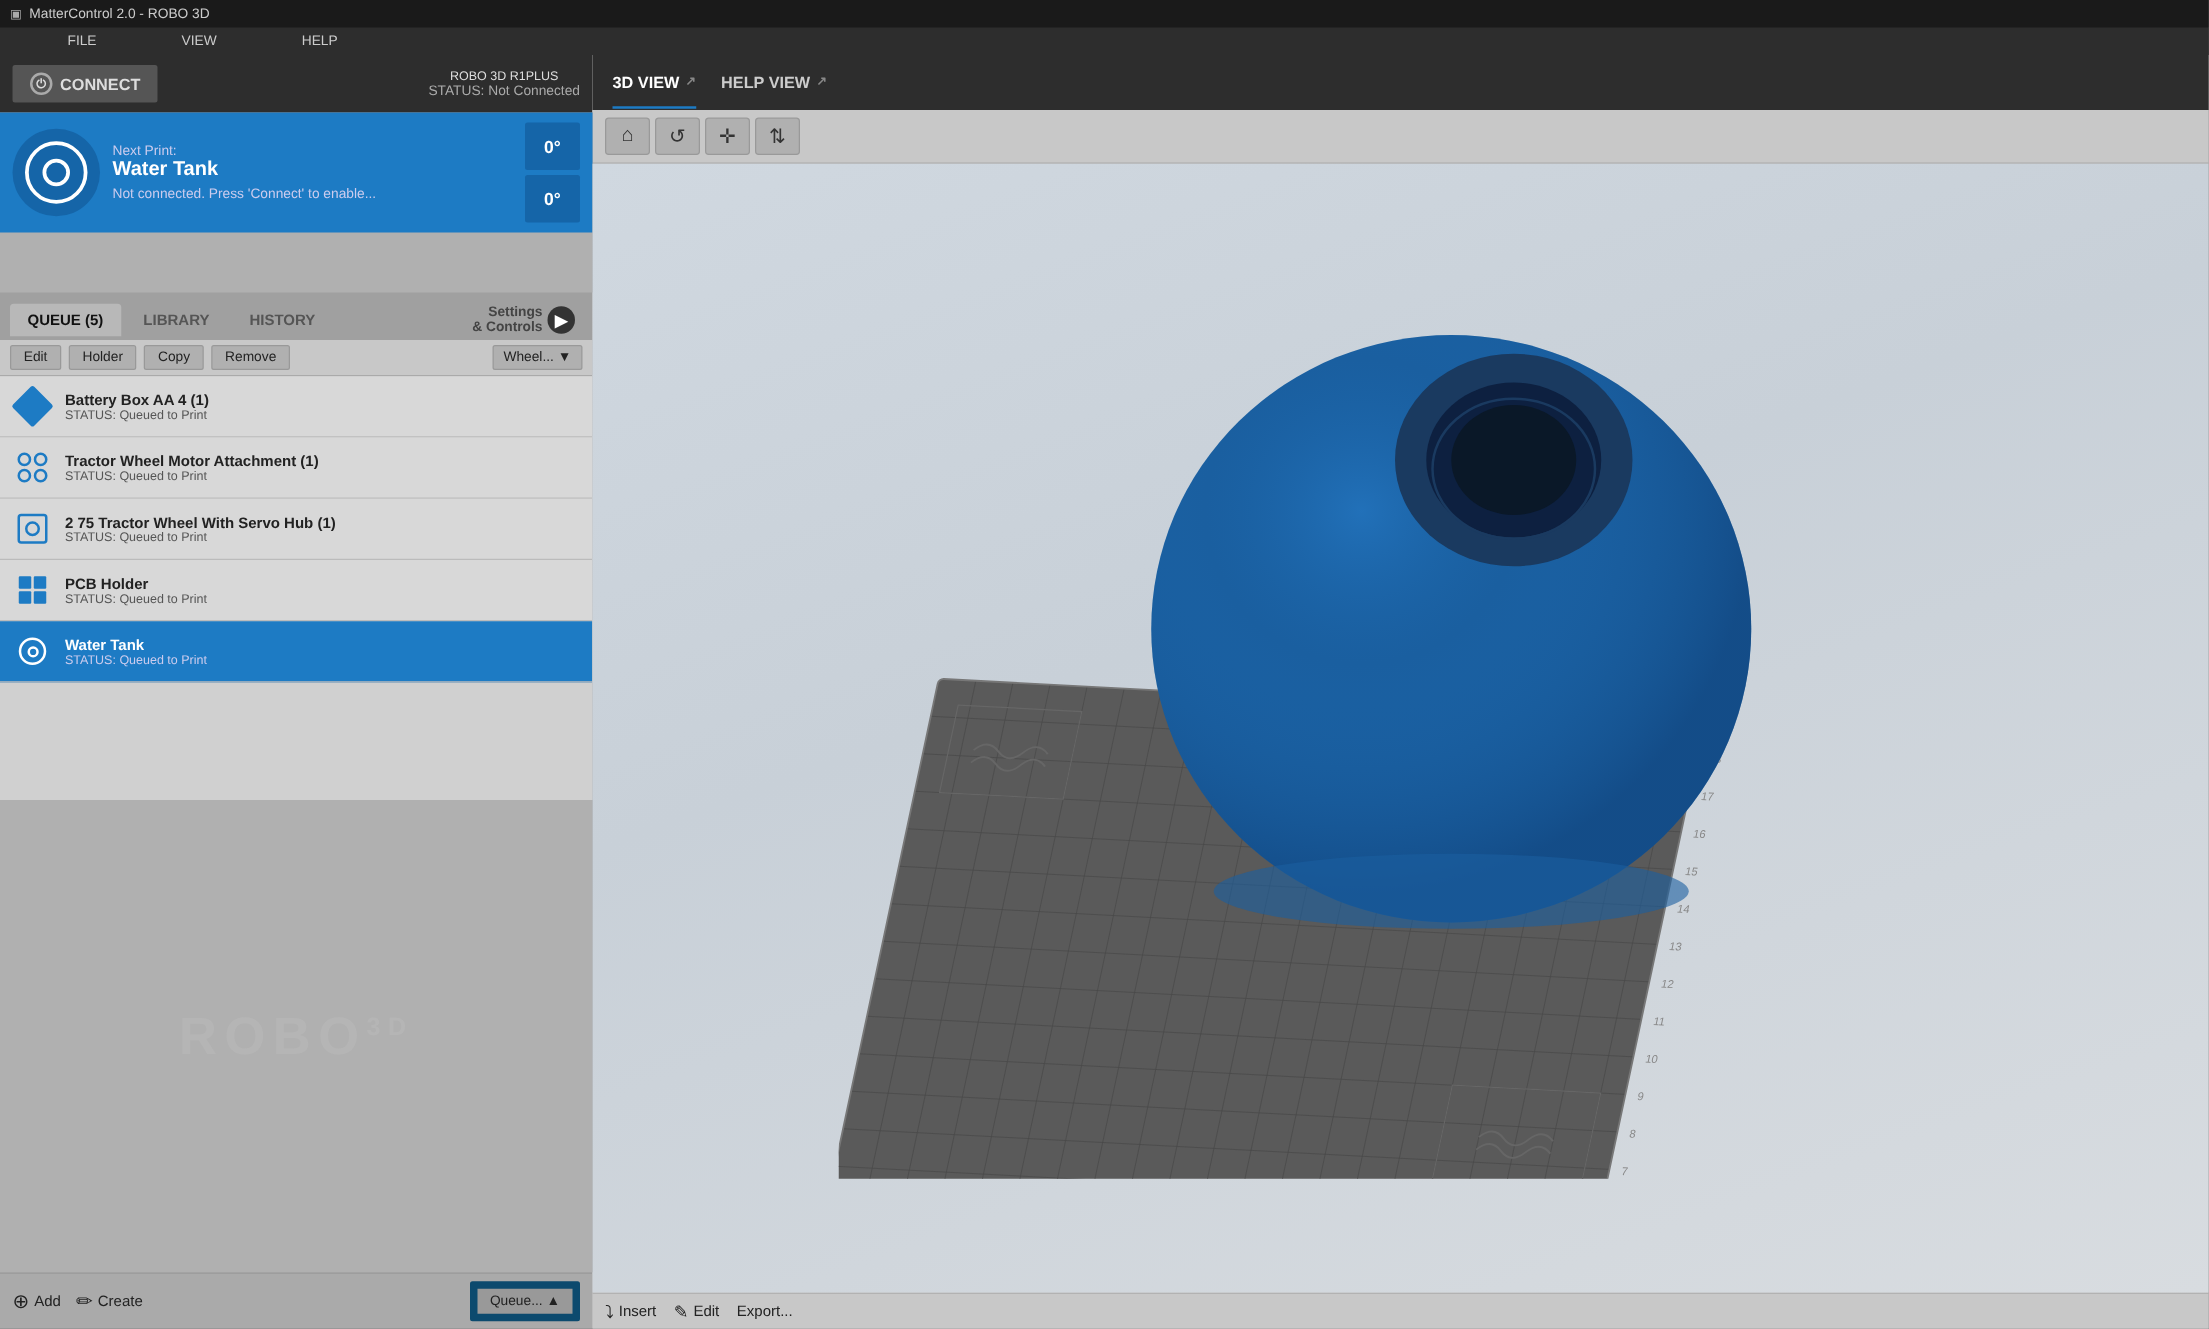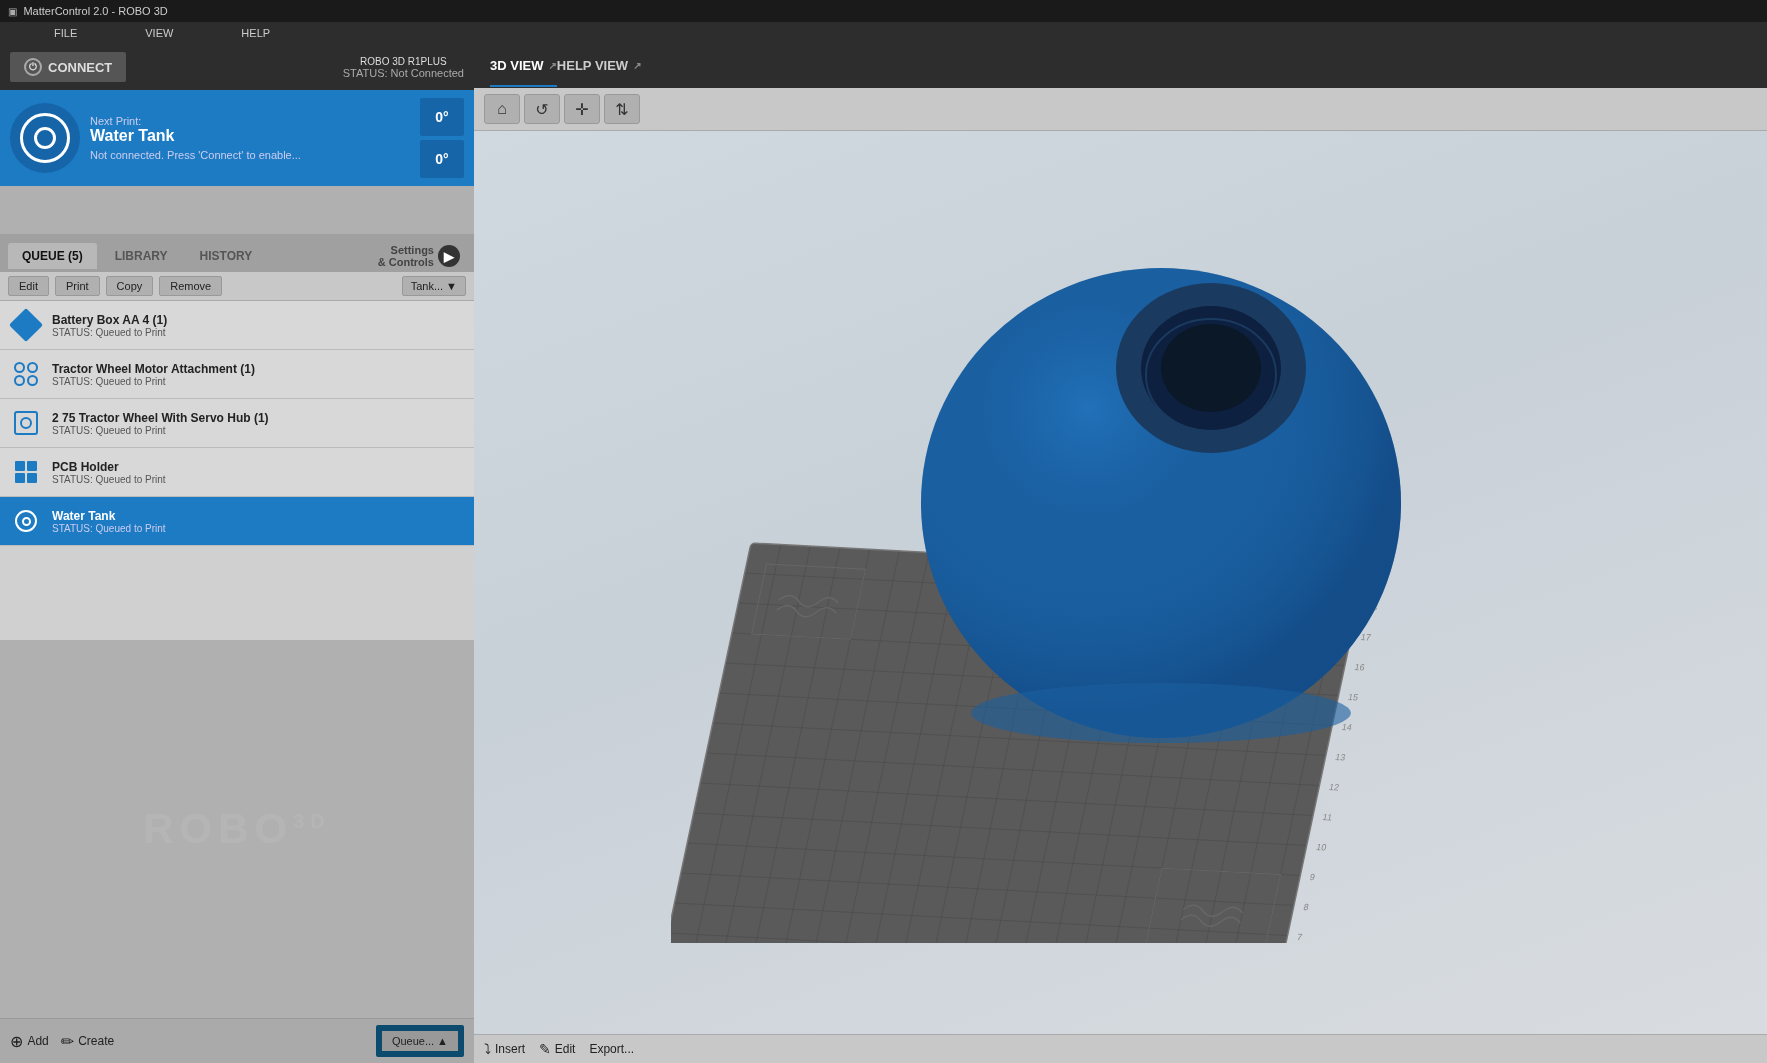--- a/index.html
+++ b/index.html
@@ -326,20 +326,21 @@
       flex-direction: column;
     }
 
     
     #view-tabs {
       background: #2d2d2d;
       display: flex;
       align-items: center;
       padding: 0 16px;
       height: 44px;
+      gap: 20px;
     }
     .view-tab {
       color: #ccc;
       font-size: 13px;
       font-weight: bold;
       cursor: pointer;
       display: flex; align-items: center; gap: 5px;
       padding: 12px 0;
       border-bottom: 2px solid transparent;
     }
@@ -449,25 +450,25 @@
       <div class="tab">HISTORY</div>
       <div id="settings-controls-btn">
         <span style="text-align:right;font-size:11px;color:#444;white-space:pre-line;">Settings
 &amp; Controls</span>
         <div class="arrow-circle">▶</div>
       </div>
     </div>
 
     <div id="queue-toolbar">
       <button class="toolbar-btn">Edit</button>
-      <button class="toolbar-btn">Print</button>
+      <button class="toolbar-btn">Holder</button>
       <button class="toolbar-btn">Copy</button>
       <button class="toolbar-btn">Remove</button>
       <button id="more-btn">
-        <span>Tank...</span>
+        <span>Wheel...</span>
         <span>▼</span>
       </button>
     </div>
 
     <div id="queue-list">
 
       <div class="queue-item">
         <div class="item-icon">
           <div class="icon-diamond"></div>
         </div>

